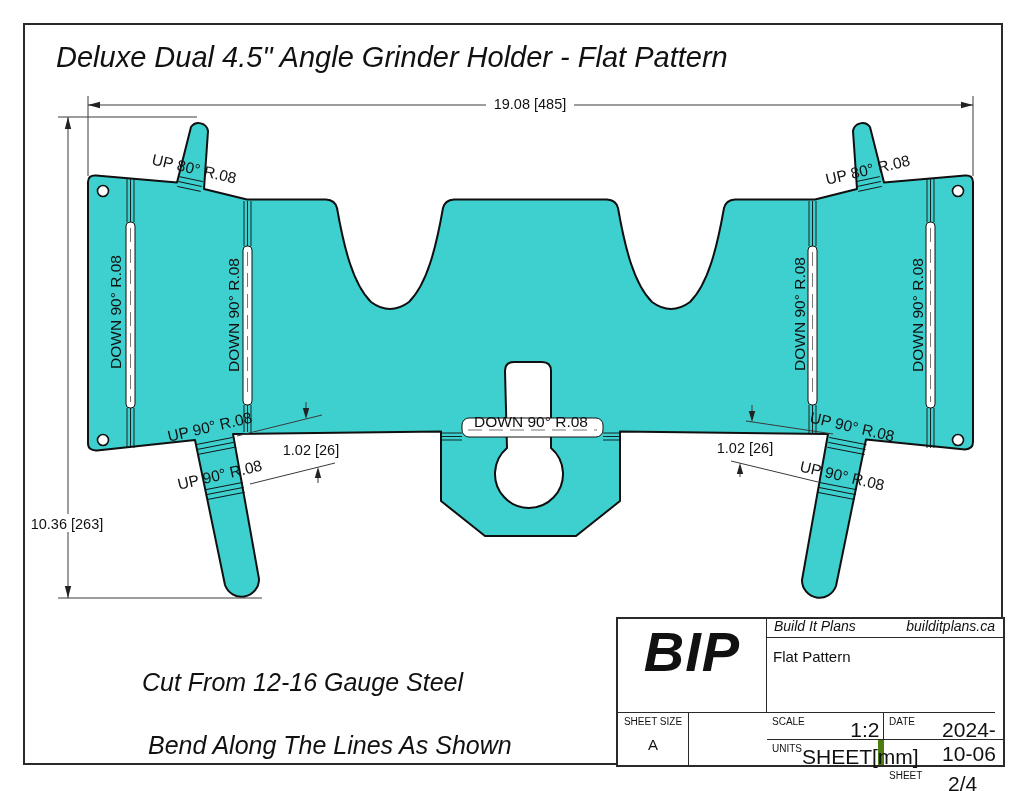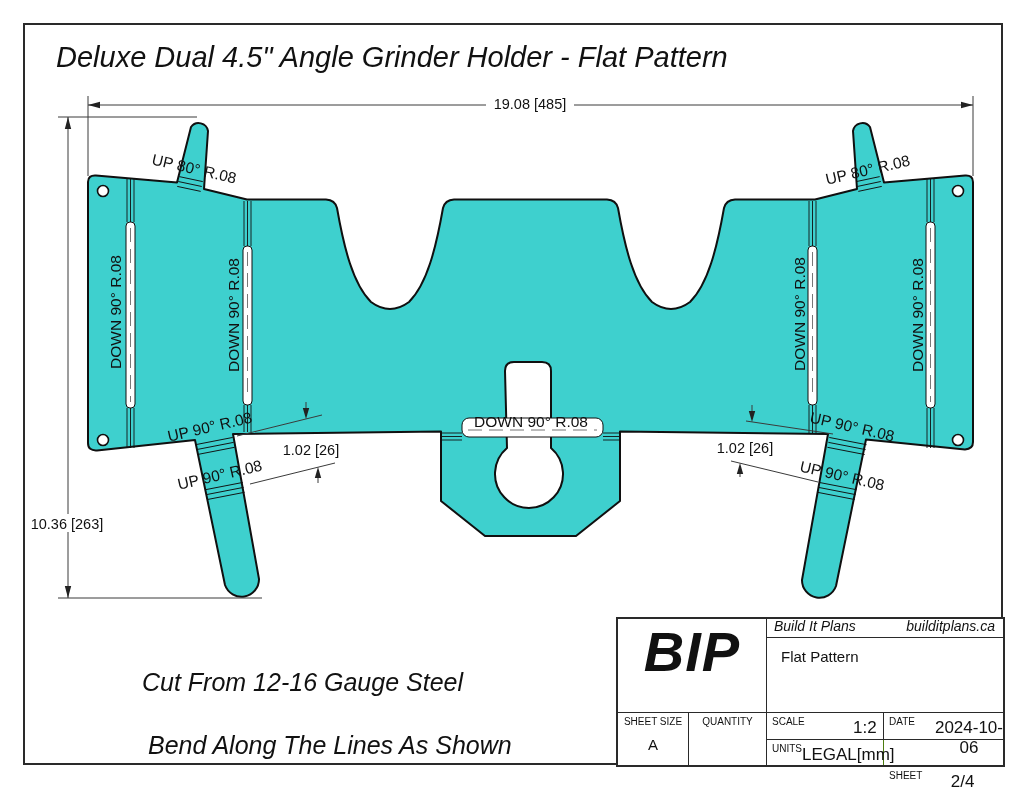--- a/index.html
+++ b/index.html
@@ -18,30 +18,30 @@
               border:2px solid #2a2a2a;box-sizing:border-box;background:#fff;font-size:10px;}
   .cell{position:absolute;box-sizing:border-box;border-color:#2a2a2a;}
   #cell-bip{left:0;top:0;width:149px;height:94px;border-right:1px solid #2a2a2a;
             border-bottom:1px solid #2a2a2a;display:flex;justify-content:center;}
   .bip-logo{font-size:56px;font-weight:bold;font-style:italic;letter-spacing:1px;}
   #cell-sheetsize{left:0;top:94px;width:71px;height:52px;border-right:1px solid #2a2a2a;text-align:center;}
   #cell-quantity{left:71px;top:94px;width:78px;height:52px;border-right:1px solid #2a2a2a;text-align:center;}
   #cell-company{left:149px;top:0;width:236px;height:19px;border-bottom:1px solid #2a2a2a;
                 display:flex;align-items:center;font-style:italic;font-size:14px;padding:0 8px 4px 7px;}
   #cell-company .website{margin-left:auto;}
-  #cell-title{left:149px;top:19px;width:236px;height:75px;border-bottom:1px solid #2a2a2a;}
+  #cell-title{left:141px;top:19px;width:236px;height:75px;border-bottom:1px solid #2a2a2a;}
   .drawing-title{position:absolute;left:14px;top:10px;font-size:15px;}
   .legal{position:absolute;left:7px;right:6px;bottom:3px;font-size:7.6px;line-height:1.4;color:#222;}
   #cell-scale{left:149px;top:94px;width:117px;height:27px;border-right:1px solid #2a2a2a;border-bottom:1px solid #2a2a2a;gap:42px;}
   #cell-date{left:266px;top:94px;width:119px;height:27px;border-bottom:1px solid #2a2a2a;gap:20px;}
-  #cell-units{left:149px;top:121px;width:117px;height:25px;border-right:1px solid #4d7c0f;}
+  #cell-units{left:149px;top:121px;width:117px;height:25px;border-right:6px solid #4d7c0f;}
   #cell-sheet{left:266px;top:121px;width:119px;height:25px;margin-top:27px;}
   .kv{display:flex;}
   .kv .k{font-size:10px;padding:3px 0 0 5px;}
-  .kv .v{flex:1;text-align:center;font-size:17px;padding-top:5px;}
+  .kv .v{flex:1;text-align:center;font-size:21px;padding-top:5px;}
   .cell-label{font-size:10px;padding-top:3px;}
   .cell-value{font-size:15px;margin-top:9px;}
   text{font-family:"Liberation Sans",sans-serif;fill:#111;}
 </style>
 </head>
 <body>
 
 <div id="page">
   <div id="frame"></div>
 
@@ -227,40 +227,37 @@
   <div id="note2" class="note">Bend Along The Lines As Shown</div>
 
   <div id="titleblock">
     <div id="cell-bip" class="cell">
       <span class="bip-logo">BIP</span>
     </div>
     <div id="cell-sheetsize" class="cell">
       <div class="cell-label">SHEET SIZE</div>
       <div class="cell-value">A</div>
     </div>
-    <div id="cell-quantity" class="cell">
-      <div class="cell-label">QUANTITY</div>
-    </div>
     <div id="cell-company" class="cell">
       <span>Build It Plans</span>
       <span class="website">builditplans.ca</span>
     </div>
     <div id="cell-title" class="cell">
       <div class="drawing-title">Flat Pattern</div>
     </div>
     <div id="cell-scale" class="cell kv">
       <span class="k">SCALE</span>
       <span class="v">1:2</span>
     </div>
     <div id="cell-date" class="cell kv">
       <span class="k">DATE</span>
       <span class="v">2024-10-06</span>
     </div>
     <div id="cell-units" class="cell kv">
       <span class="k">UNITS</span>
-      <span class="v">LEGAL[mm]</span>
+      <span class="v">SHEET[mm]</span>
     </div>
     <div id="cell-sheet" class="cell kv">
       <span class="k">SHEET</span>
       <span class="v">2/4</span>
     </div>
   </div>
 </div>
 
 </body></html>

